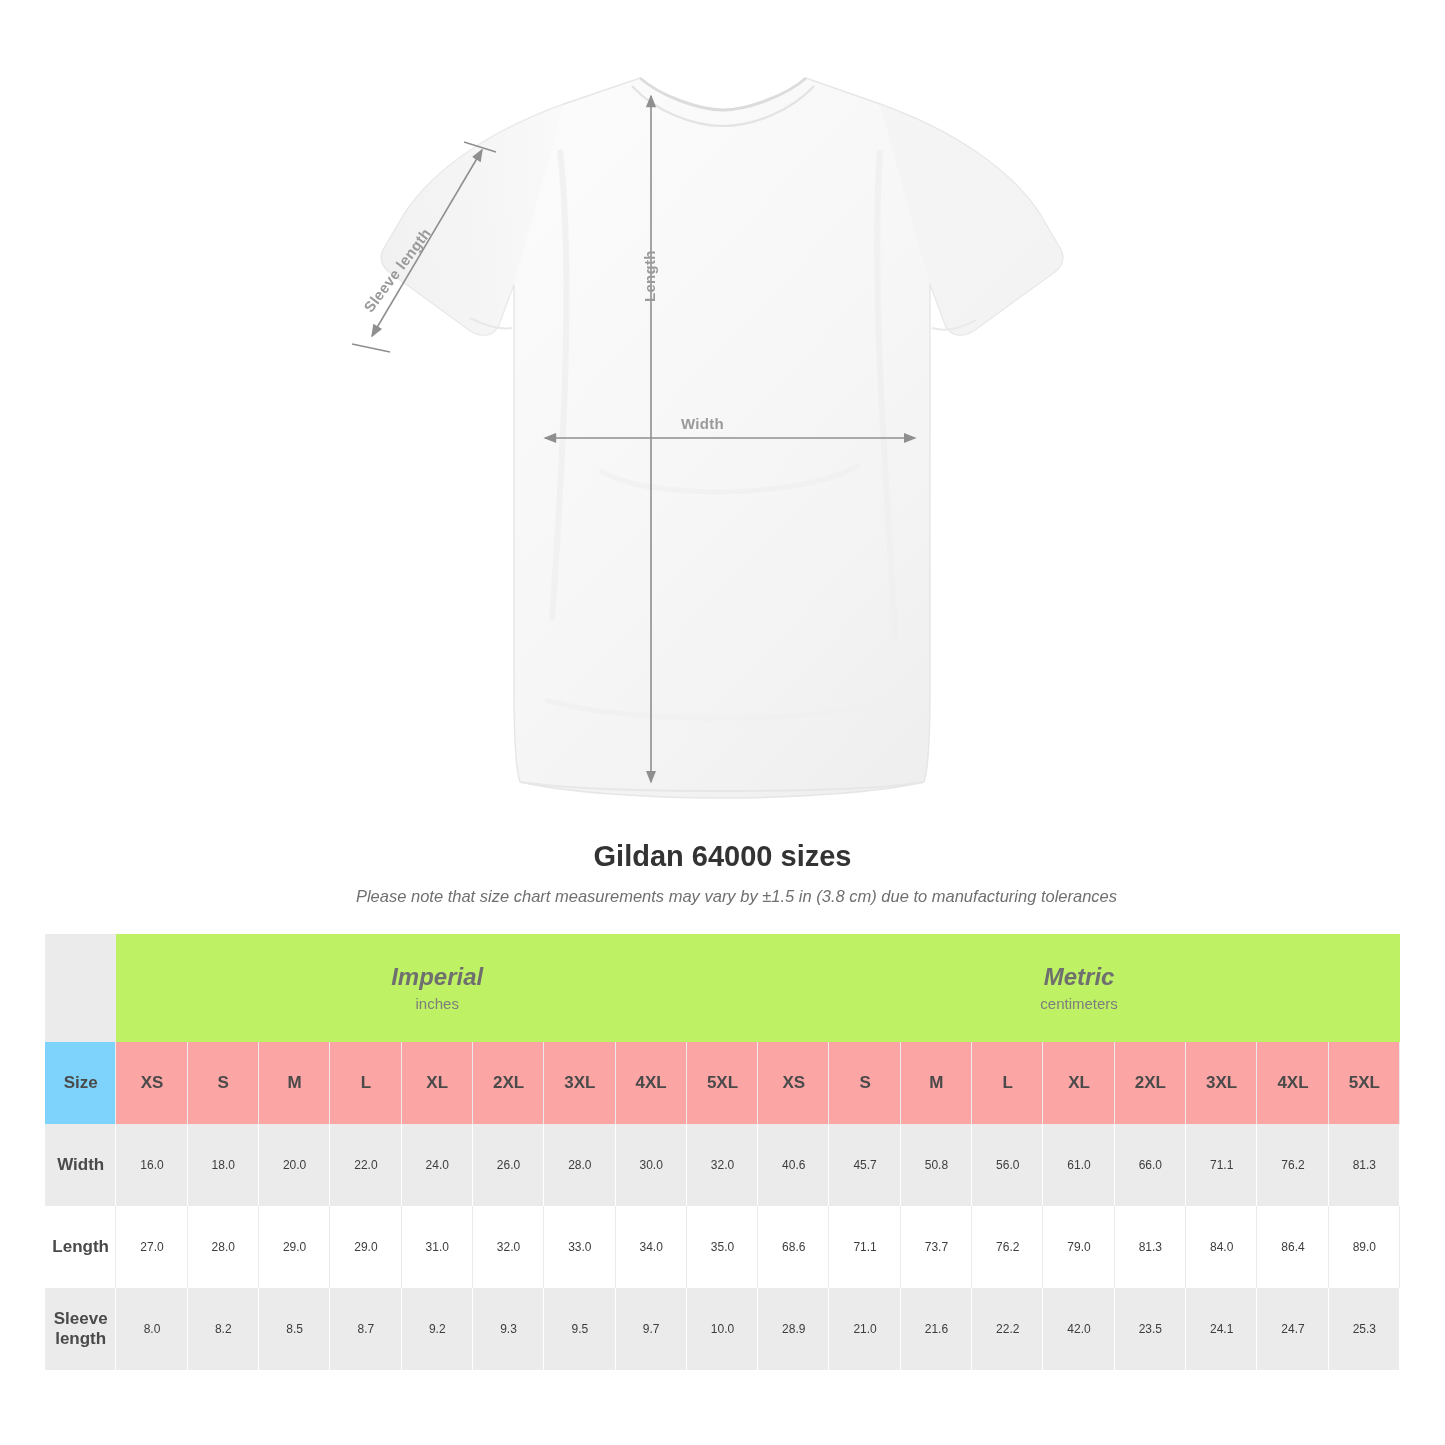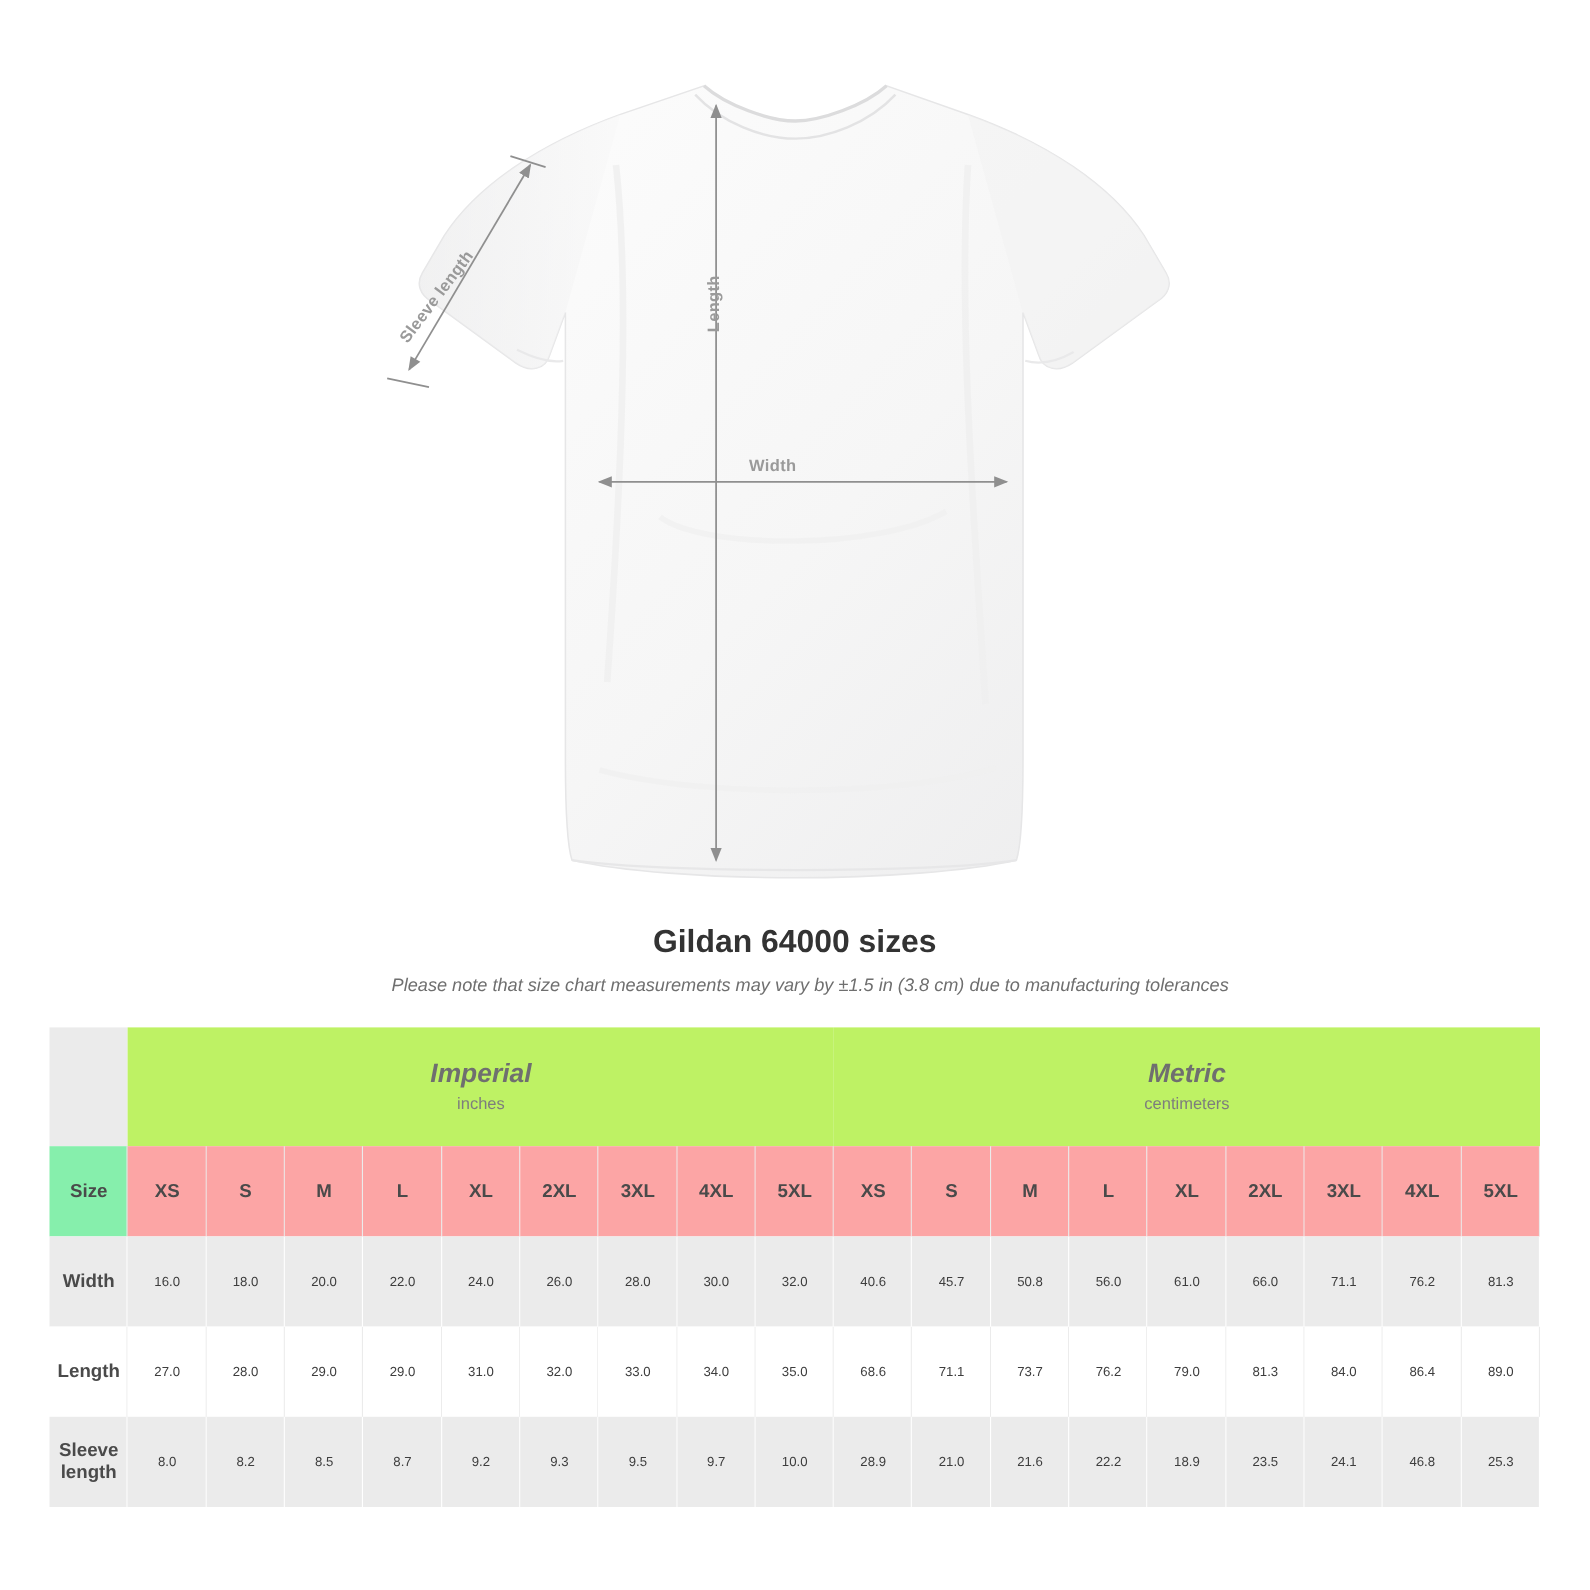--- a/index.html
+++ b/index.html
@@ -112,21 +112,21 @@
   }
 
   tr.header-row td {
     height: 80px;
     font-size: 17px;
     font-weight: bold;
     color: #4a4a4a;
     background: #fca5a5;
   }
   tr.header-row td.rowlabel {
-    background: #86efac;
+    background: #7dd3fc;
   }
   tr.data-row td {
     height: 80px;
     font-size: 12px;
     color: #3d3d3d;
   }
   tr.data-row td.rowlabel {
     font-weight: bold;
     color: #4a4a4a;
     font-size: 17px;
@@ -328,23 +328,23 @@
           <td class="cell">8.7</td>
           <td class="cell">9.2</td>
           <td class="cell">9.3</td>
           <td class="cell">9.5</td>
           <td class="cell">9.7</td>
           <td class="cell">10.0</td>
           <td class="cell">28.9</td>
           <td class="cell">21.0</td>
           <td class="cell">21.6</td>
           <td class="cell">22.2</td>
-          <td class="cell">18.9</td>
+          <td class="cell">42.0</td>
           <td class="cell">23.5</td>
           <td class="cell">24.1</td>
-          <td class="cell">46.8</td>
+          <td class="cell">24.7</td>
           <td class="cell">25.3</td>
         </tr>
       </tbody>
     </table>
   </div>
 
 </div>
 
 </body></html>

